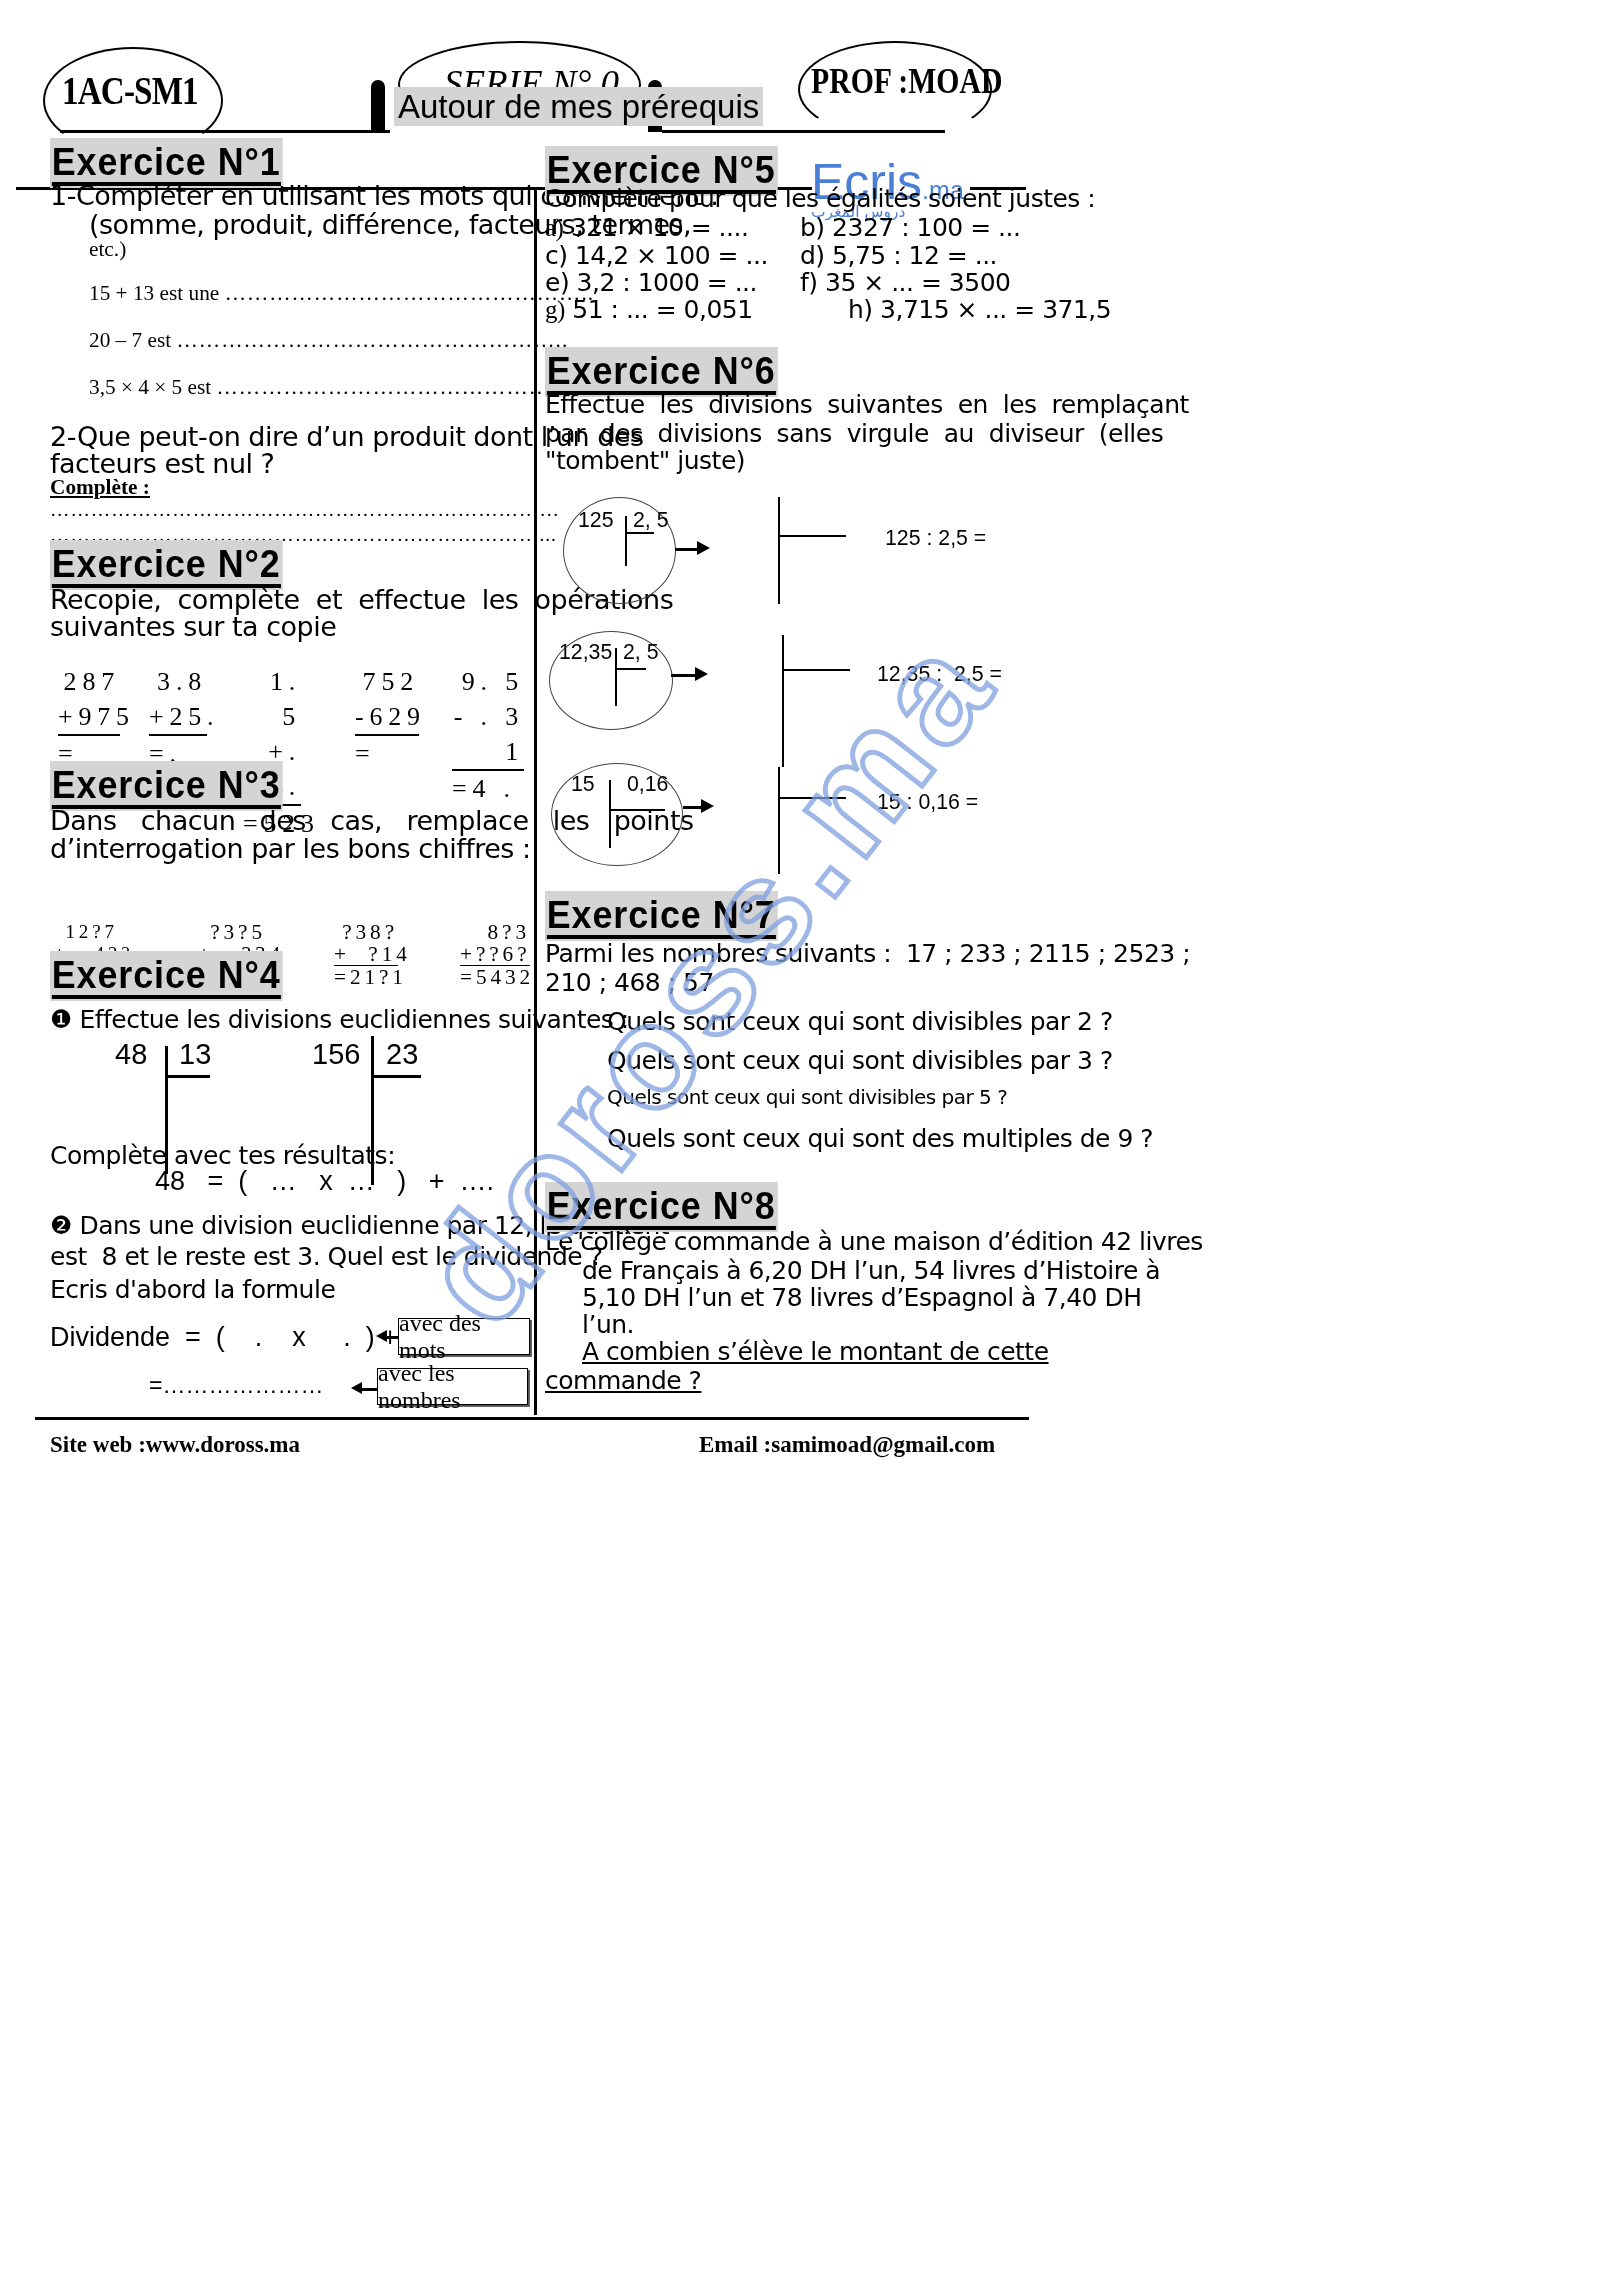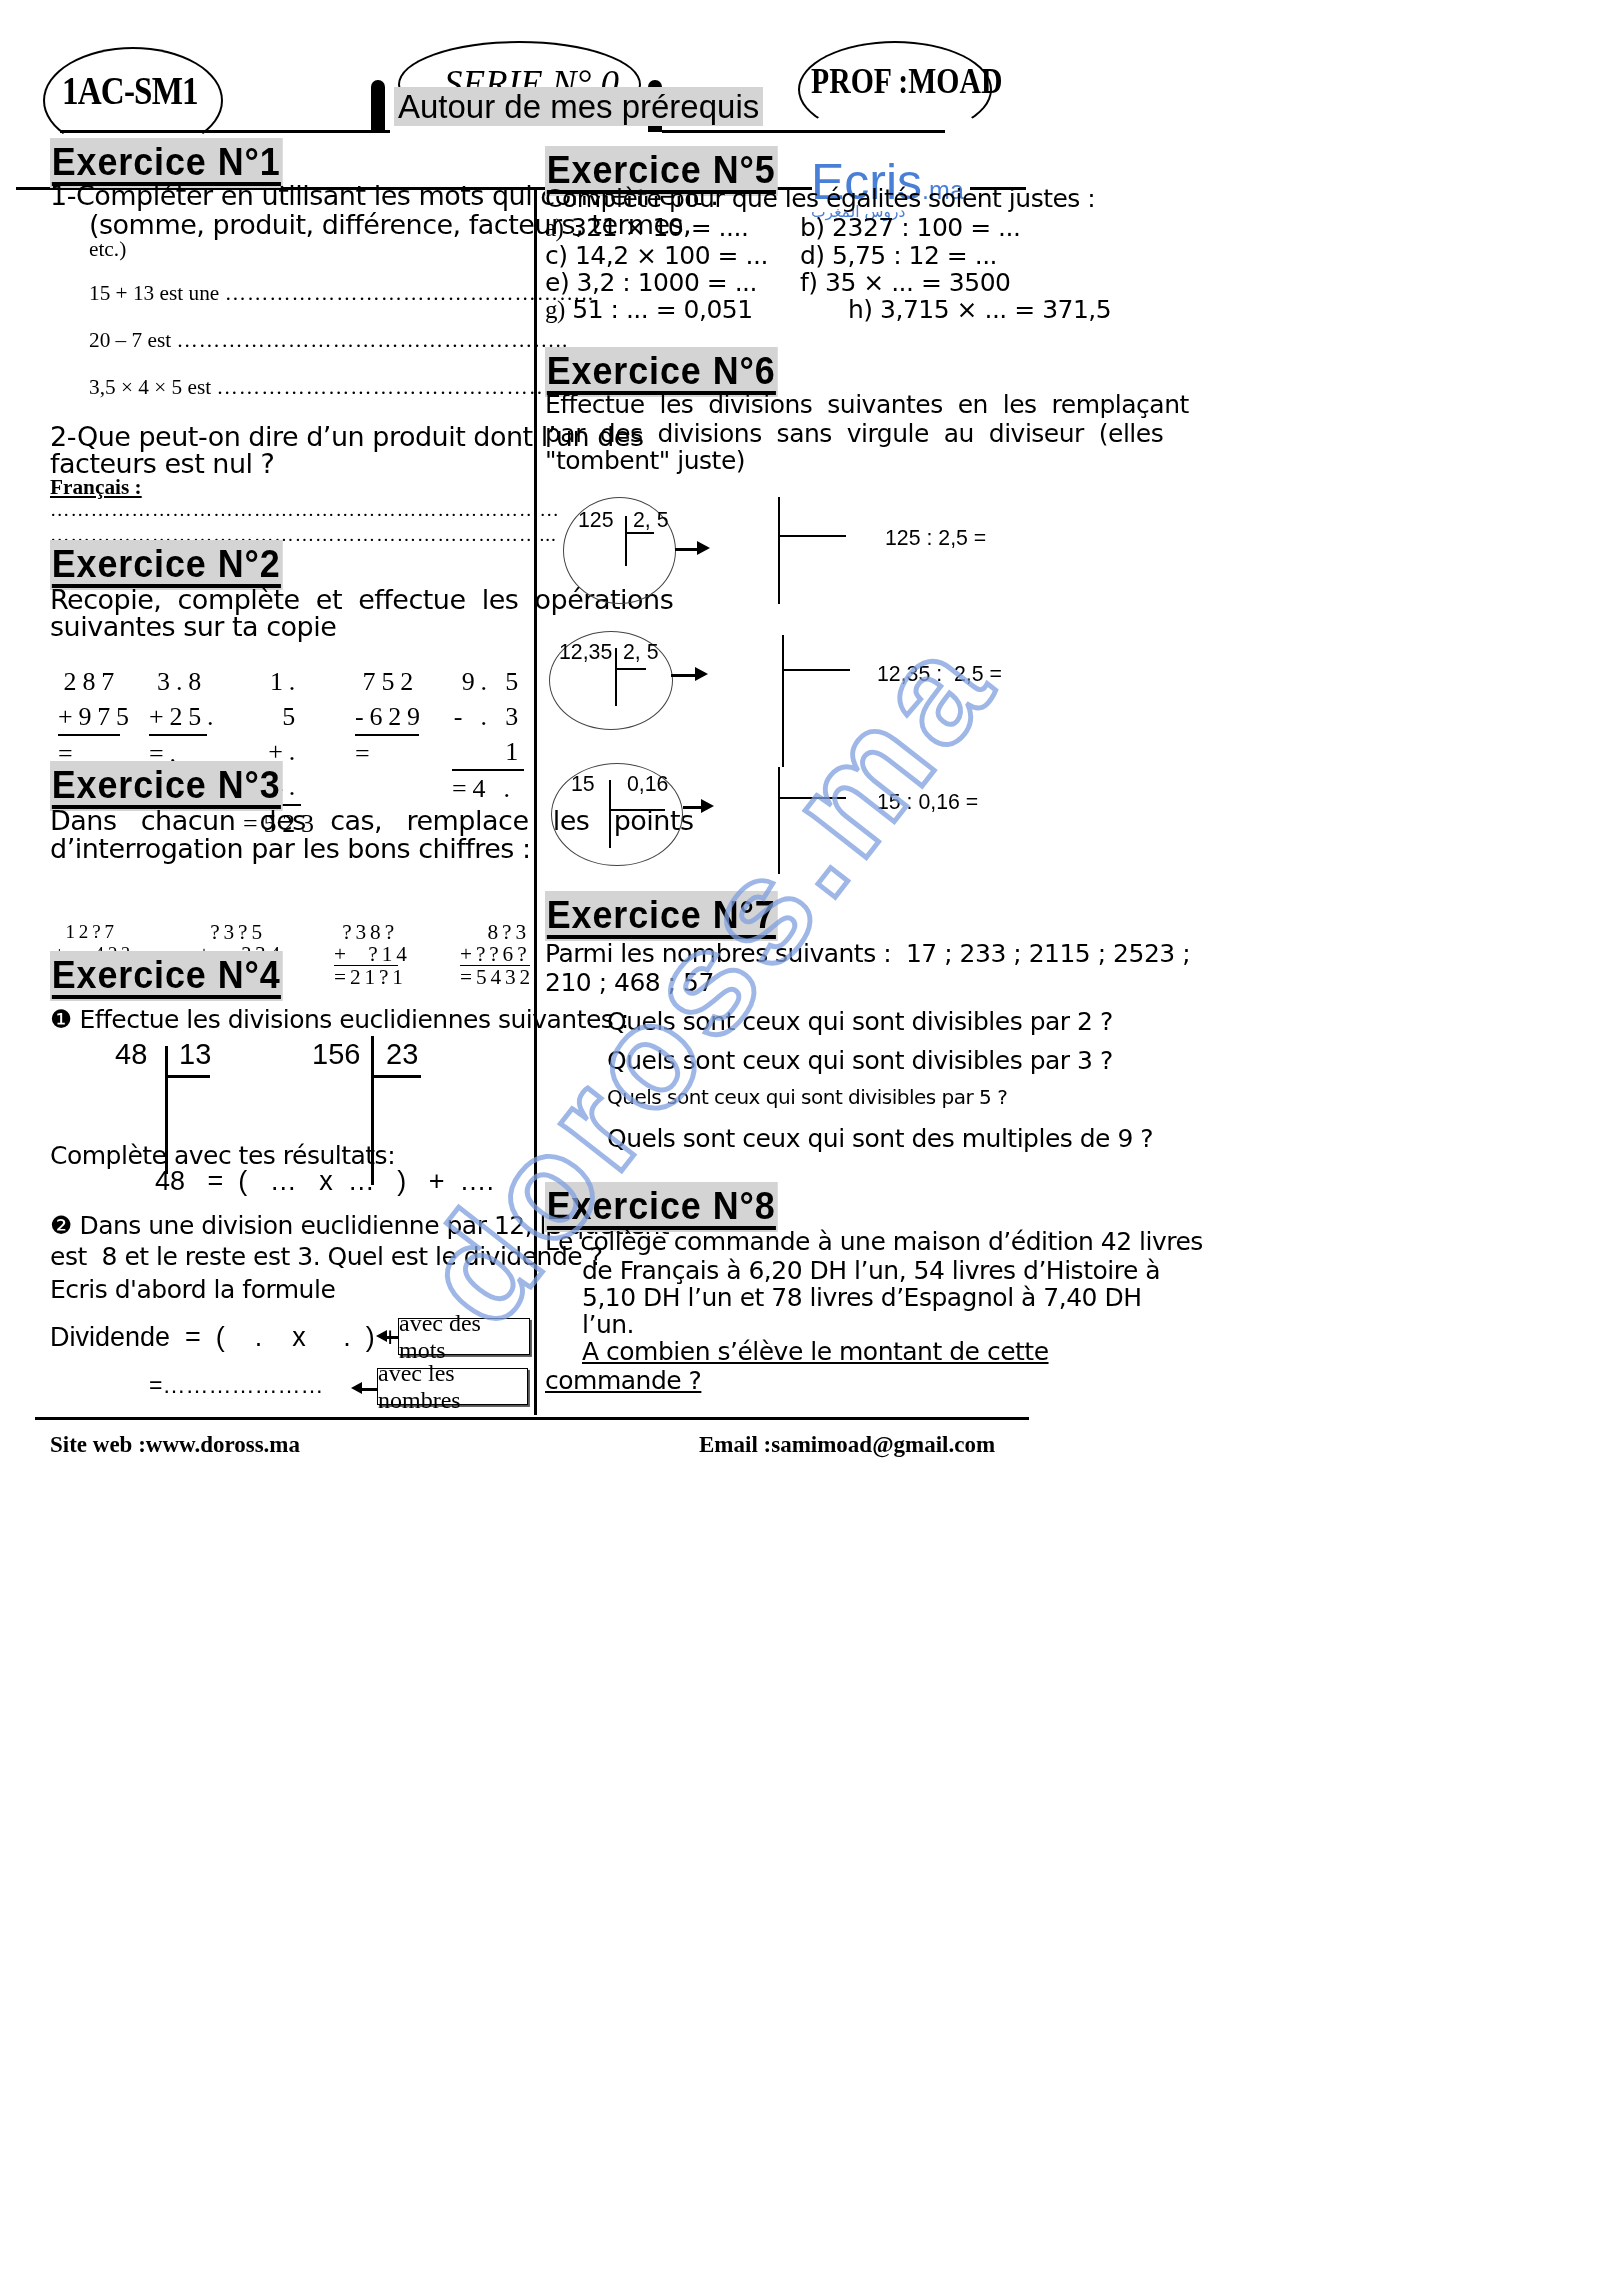--- a/index.html
+++ b/index.html
@@ -58,21 +58,21 @@
 
 <div class="ex-title" style="left:50px;top:138px;"><span>Exercice N°1</span></div>
 <div class="abs hand" style="left:50px;top:180px;">1-Compléter en utilisant les mots qui conviennent :</div>
 <div class="abs hand" style="left:89px;top:209px;">(somme, produit, différence, facteurs, termes,</div>
 <div class="abs serif" style="left:89px;top:237px;font-size:21.3px;">etc.)</div>
 <div class="abs serif" style="left:89px;top:281px;font-size:21.3px;"><span>15 + 13  est une</span> <span class="dots">…………………………………………..</span></div>
 <div class="abs serif" style="left:89px;top:328px;font-size:21.3px;"><span>20 – 7 est</span> <span class="dots">……………………………………………..</span></div>
 <div class="abs serif" style="left:89px;top:375px;font-size:21.3px;"><span>3,5 × 4 × 5 est</span> <span class="dots">…………………………………………</span></div>
 <div class="abs hand" style="left:50px;top:421px;">2-Que peut-on dire d’un produit dont l’un des</div>
 <div class="abs hand" style="left:50px;top:448px;">facteurs est nul ?</div>
-<div class="abs serif" style="left:50px;top:475px;font-size:21.3px;font-weight:bold;text-decoration:underline;">Français :</div>
+<div class="abs serif" style="left:50px;top:475px;font-size:21.3px;font-weight:bold;text-decoration:underline;">Complète :</div>
 <div class="abs serif dots" style="left:50px;top:499px;font-size:19.4px;">…………………………………………………………………</div>
 <div class="abs serif dots" style="left:50px;top:524px;font-size:19.4px;">………………………………………………………………...</div>
 
 <div class="ex-title" style="left:50px;top:540px;"><span>Exercice N°2</span></div>
 <div class="abs hand" style="left:50px;top:584px;white-space:pre;">Recopie,  complète  et  effectue  les  opérations</div>
 <div class="abs hand" style="left:50px;top:611px;">suivantes sur ta copie</div>
 
 <div class="op" style="left:58px;top:664px;width:62px;">
   <div>287</div>
     <div class="mid">+975</div>

